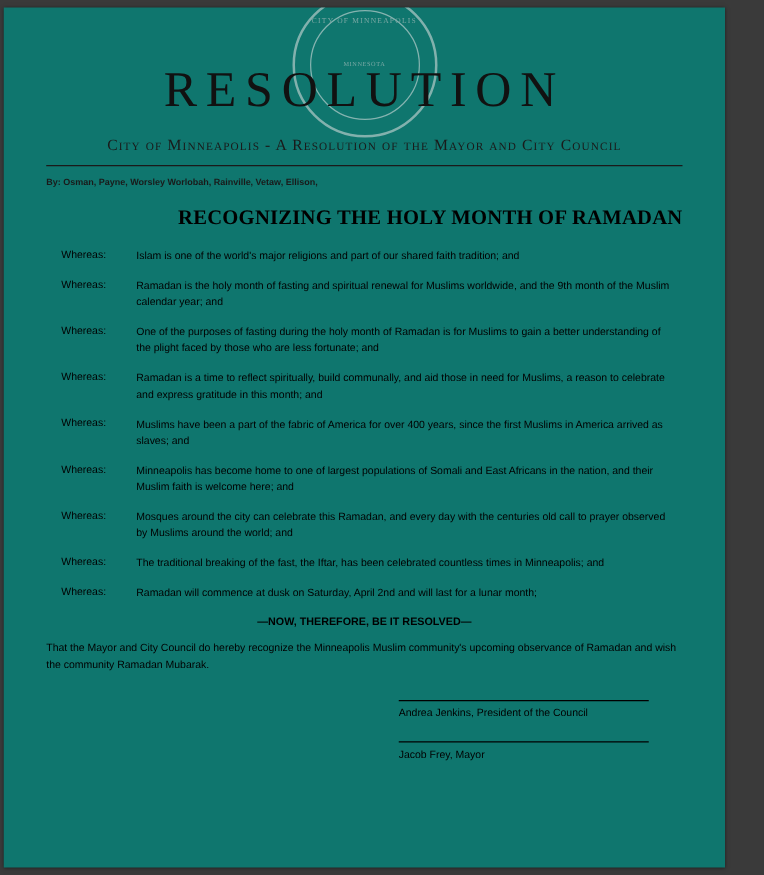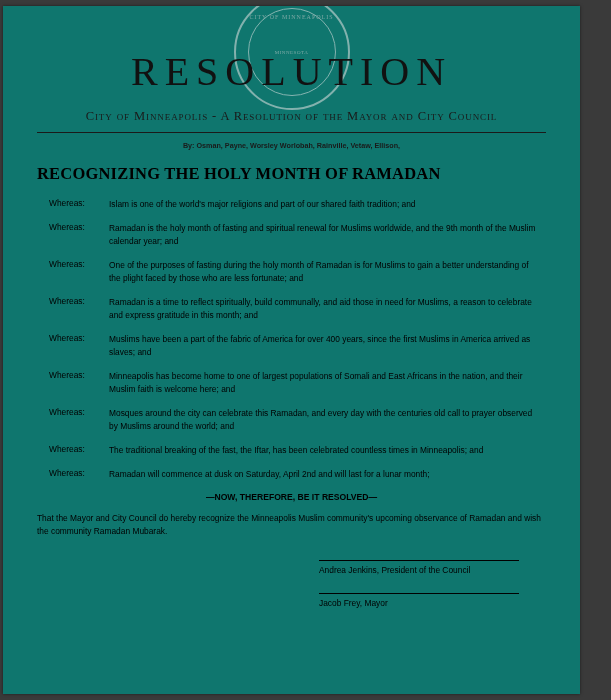--- a/index.html
+++ b/index.html
@@ -92,30 +92,30 @@
     letter-spacing: 0.9px;
     color: #1a1a1a;
     margin-top: 14px;
   }
   .rule {
     height: 1px;
     background: #1a1a1a;
     margin: 8px 0 0 0;
   }
   .sponsors {
-    text-align: center;
+    text-align: left;
     font-family: "Liberation Sans", sans-serif;
     font-size: 7.2px;
     color: #1a1a1a;
     line-height: 1.5;
     margin-top: 8px;
     font-weight: bold;
   }
   .heading {
-    text-align: left;
+    text-align: right;
     font-family: "Liberation Serif", serif;
     font-size: 16.5px;
     font-weight: bold;
     letter-spacing: 0.2px;
     margin-top: 12px;
     margin-bottom: 14px;
     color: #000;
   }
   .clauses {
     margin-top: 4px;

